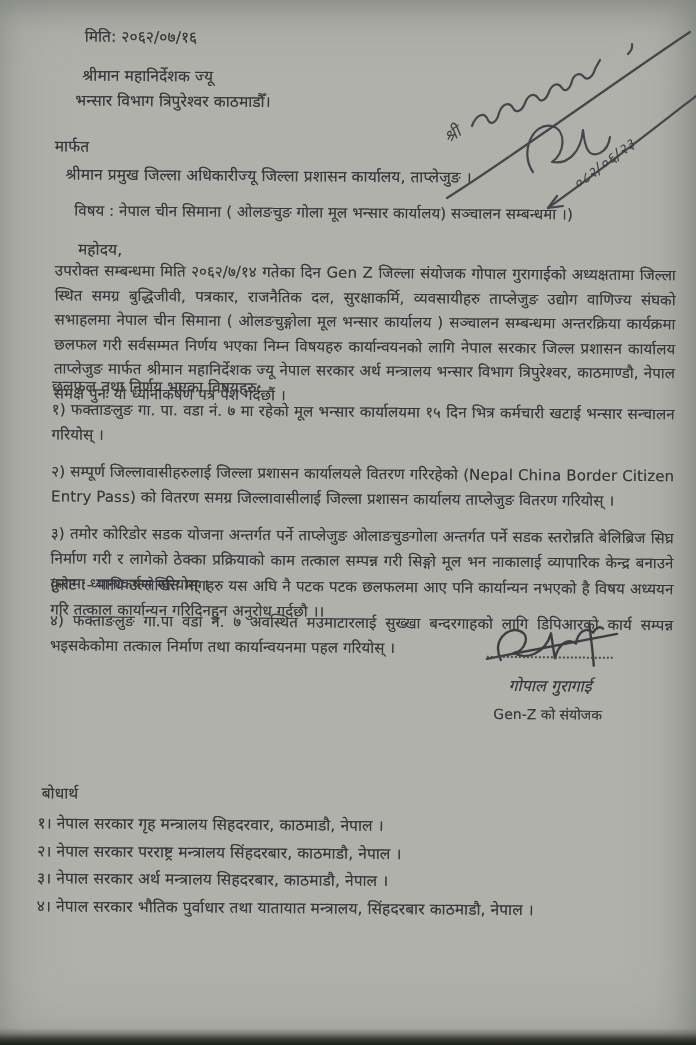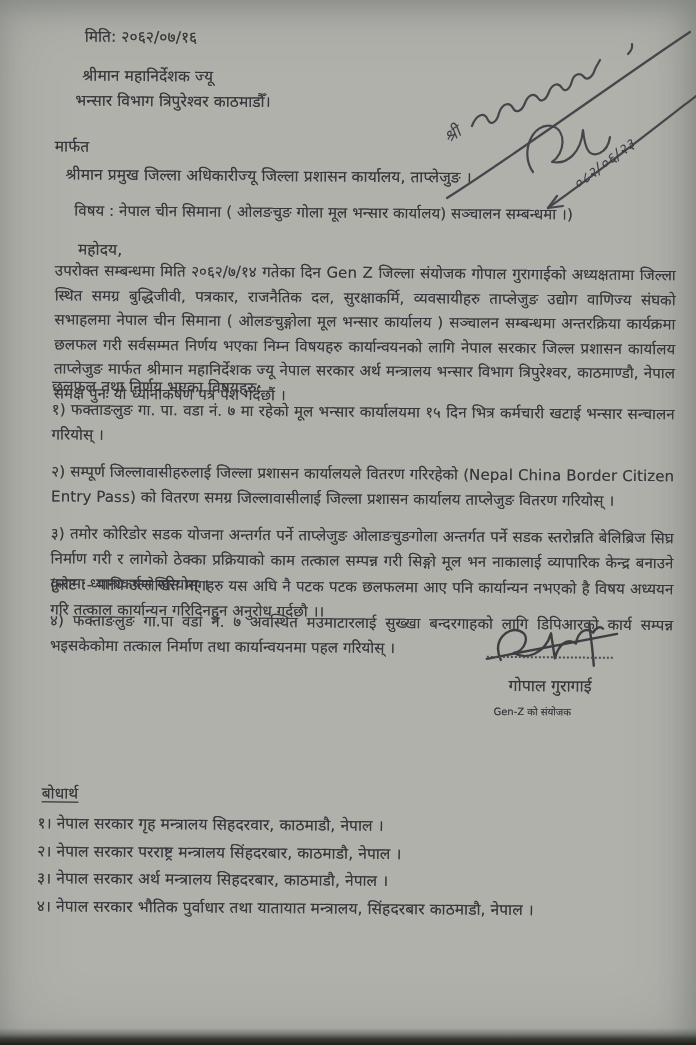--- a/index.html
+++ b/index.html
@@ -19,23 +19,23 @@
   }
   .text-layer{
     position:absolute;left:0;top:0;width:696px;height:1045px;
     transform:rotate(.45deg);transform-origin:0 0;
     color:#37373b;
   }
   .line{position:absolute;white-space:nowrap;font-size:15.5px;letter-spacing:.1px;}
   .para{position:absolute;font-size:15px;line-height:24.6px;text-align:justify;letter-spacing:.1px;}
   .items .para{position:static;margin:0 0 13px 0;}
   .soft{text-shadow:0 0 .5px rgba(55,55,60,.55);}
-  .underline{text-decoration:underline;text-underline-offset:3px;}
-  .sig-name{position:absolute;font-size:16px;}
-  .sig-title{position:absolute;font-size:10px;}
+  .underline{text-underline-offset:3px;}
+  .sig-name{position:absolute;font-size:16px;font-style:italic;}
+  .sig-title{position:absolute;font-size:14px;}
   .dotted-line{position:absolute;border-bottom:2.5px dotted #4b4b4f;width:126px;height:0;}
   .overlay{position:absolute;left:0;top:0;pointer-events:none;}
   .hand-text{font-size:17px;font-style:italic;fill:#404146;}
   .hand-date{font-size:15px;font-style:italic;fill:#3c3d42;letter-spacing:1px;}
   .bottom-edge{
     position:absolute;left:0;right:0;bottom:0;height:17px;
     background:linear-gradient(to bottom, rgba(60,62,58,0) 0%, rgba(60,62,58,.40) 35%, #3a3c35 65%, #1d1f19 100%);
   }
   .cc .line{position:static;display:block;margin:0 0 5.5px 0;}
 </style>

